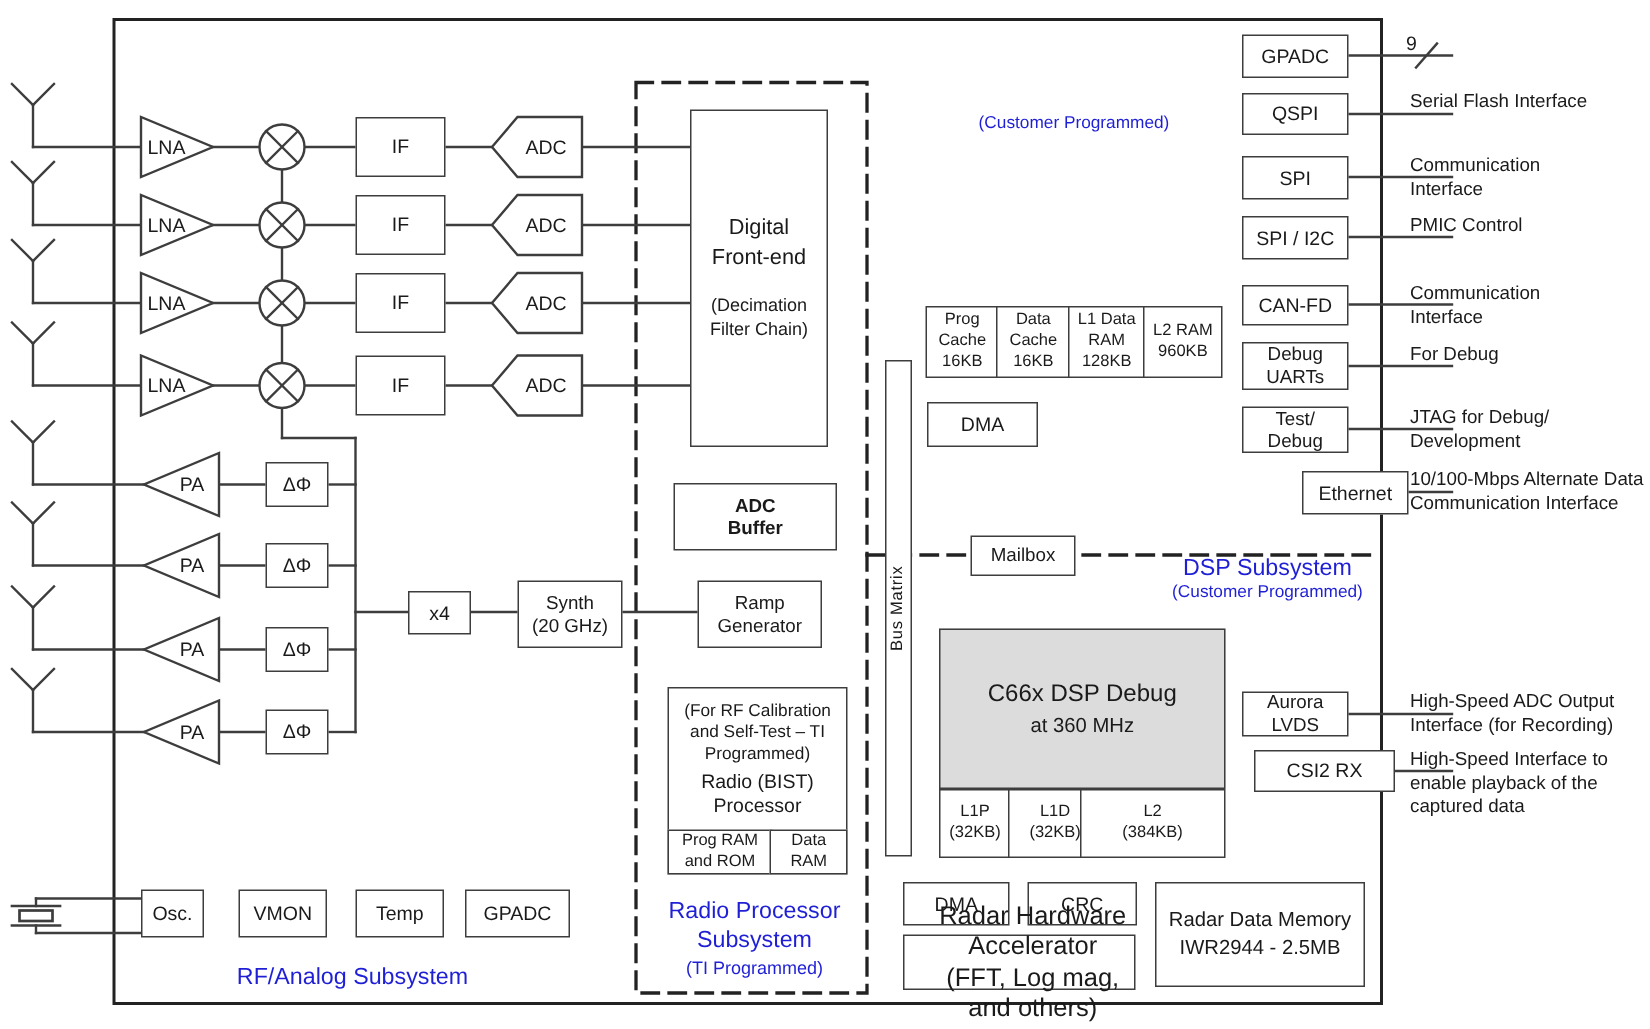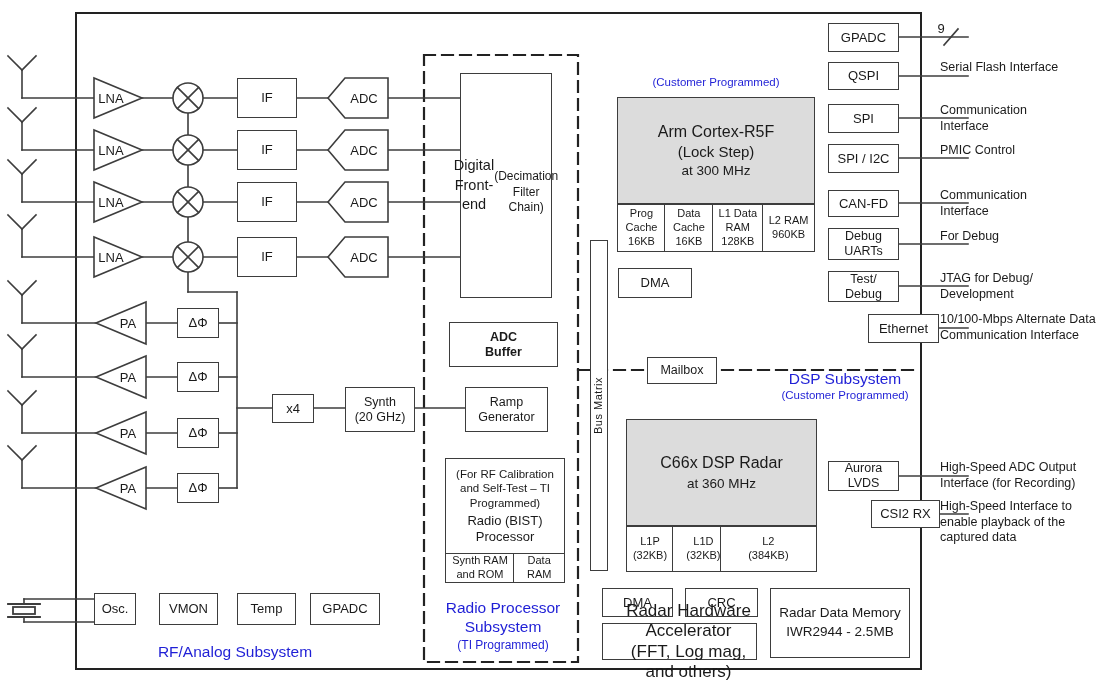--- a/index.html
+++ b/index.html
@@ -208,21 +208,21 @@
     </div>
 
   <div class="box" style="left:272px;top:394px;width:42px;height:29px;">
       <span>x4</span>
     </div>
   <div class="box pre" style="left:345px;top:387px;width:70px;height:45px;font-size:12.5px;"><span class="pre">Synth
 (20 GHz)</span></div>
   <div class="box pre" style="left:465px;top:387px;width:83px;height:45px;font-size:12.5px;"><span class="pre">Ramp
 Generator</span></div>
 
-  <div class="box" style="left:460px;top:73px;width:92px;height:225px;flex-direction:row;">
+  <div class="box" style="left:460px;top:73px;width:92px;height:225px;flex-direction:column;">
     <div class="pre" style="font-size:14.5px;line-height:1.35;">Digital
 Front-end</div>
     <div class="pre" style="font-size:12px;margin-top:14px;line-height:1.3;">(Decimation
 Filter Chain)</div>
   </div>
 
   <div class="box" style="left:449px;top:322px;width:109px;height:45px;font-weight:bold;font-size:12.5px;">
     <span class="pre">ADC
 Buffer</span>
   </div>
@@ -230,39 +230,34 @@
   <div class="box" style="left:445px;top:458px;width:120px;height:125px;align-items:flex-start;">
     <div style="width:100%;">
       <div class="pre" style="font-size:11.5px;margin-top:8px;line-height:1.25;">(For RF Calibration
 and Self-Test – TI
 Programmed)</div>
       <div class="pre" style="font-size:13px;margin-top:3px;">Radio (BIST)
 Processor</div>
     </div>
   </div>
   <div class="box cell" style="left:445px;top:553px;width:70px;height:30px;">
-      <span class="pre">Synth RAM
+      <span class="pre">Prog RAM
 and ROM</span>
     </div>
   <div class="box cell" style="left:513.4px;top:553px;width:51.6px;height:30px;">
       <span class="pre">Data
 RAM</span>
     </div>
 
   <div class="box" style="left:590px;top:240px;width:18px;height:331px;">
     <span style="writing-mode:vertical-rl;transform:rotate(180deg);font-size:11px;letter-spacing:0.5px;">Bus Matrix</span>
   </div>
 
   <div class="lbl blue" style="left:626px;top:76px;width:180px;font-size:11.5px;">(Customer Programmed)</div>
 
-  <div class="box gray" style="left:617px;top:97px;width:198px;height:107px;flex-direction:column;">
-    <div style="font-size:16px;">Arm Cortex-R5F</div>
-    <div style="font-size:15px;margin-top:2px;">(Lock Step)</div>
-    <div style="font-size:13.5px;margin-top:2px;">at 300 MHz</div>
-  </div>
   <div class="box cell" style="left:617px;top:204px;width:49px;height:48px;">
       <span class="pre">Prog
 Cache
 16KB</span>
     </div>
   <div class="box cell" style="left:664.4px;top:204px;width:49px;height:48px;">
       <span class="pre">Data
 Cache
 16KB</span>
     </div>
@@ -281,21 +276,21 @@
     </div>
 
   <div class="box" style="left:647px;top:357px;width:70px;height:27px;font-size:12.5px;">
       <span>Mailbox</span>
     </div>
 
   <div class="lbl blue" style="left:755px;top:370px;width:180px;font-size:15.5px;">DSP Subsystem</div>
   <div class="lbl blue" style="left:755px;top:389px;width:180px;font-size:11.5px;">(Customer Programmed)</div>
 
   <div class="box gray" style="left:626px;top:419px;width:191px;height:107px;flex-direction:column;">
-    <div style="font-size:16px;">C66x DSP Radar</div>
+    <div style="font-size:16px;">C66x DSP Debug</div>
     <div style="font-size:13.5px;margin-top:3px;">at 360 MHz</div>
   </div>
   <div class="box cell" style="left:626px;top:526px;width:48px;height:46px;">
       <span class="pre">L1P
 (32KB)</span>
     </div>
   <div class="box cell" style="left:672.4px;top:526px;width:49px;height:46px;padding-left:13px;">
       <span class="pre">L1D
 (32KB)</span>
     </div>
@@ -360,21 +355,21 @@
       <span class="pre">Test/
 Debug</span>
     </div>
   <div class="box" style="left:828px;top:314px;width:71px;height:29px;margin-left:40px;">
       <span>Ethernet</span>
     </div>
   <div class="box" style="left:828px;top:461px;width:71px;height:30px;font-size:12.5px;">
       <span class="pre">Aurora
 LVDS</span>
     </div>
-  <div class="box" style="left:871px;top:500px;width:69px;height:28px;text-align:center;">
+  <div class="box" style="left:836px;top:500px;width:94px;height:28px;text-align:center;">
       <span class="pre">CSI2 RX</span>
     </div>
 
   <div class="note" style="top:60px;">Serial Flash Interface</div>
   <div class="note" style="top:103px;">Communication
 Interface</div>
   <div class="note" style="top:143px;">PMIC Control</div>
   <div class="note" style="top:188px;">Communication
 Interface</div>
   <div class="note" style="top:229px;">For Debug</div>

